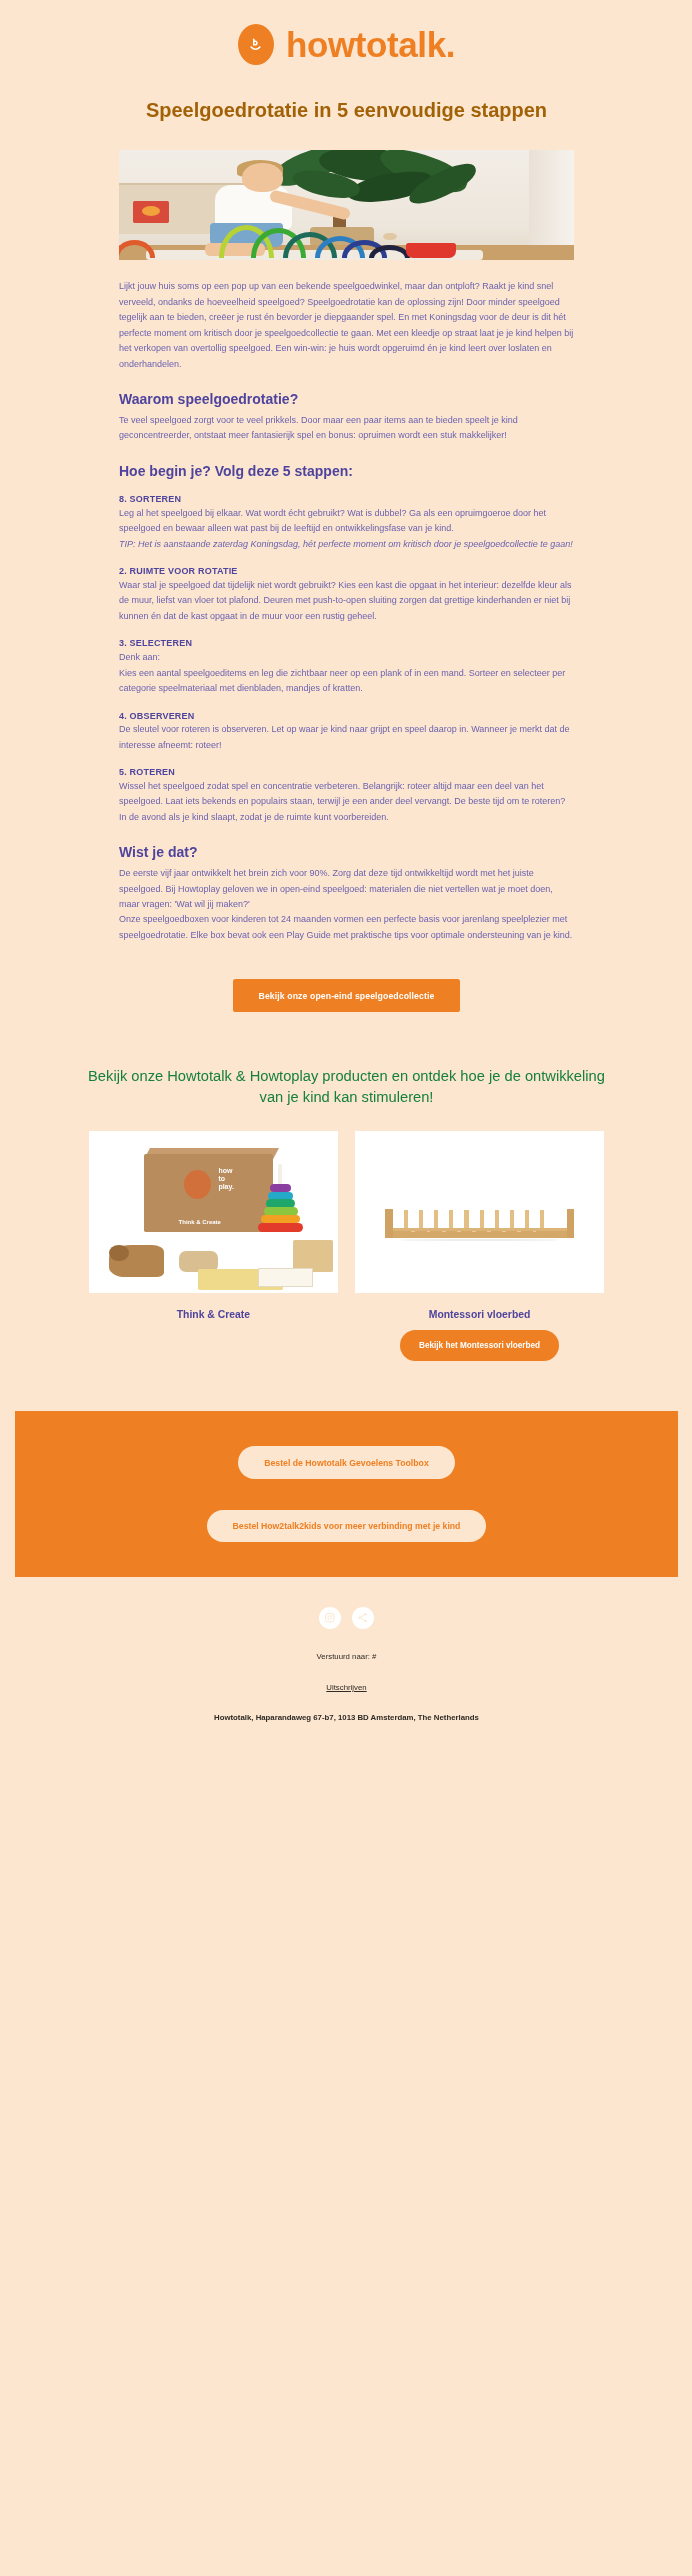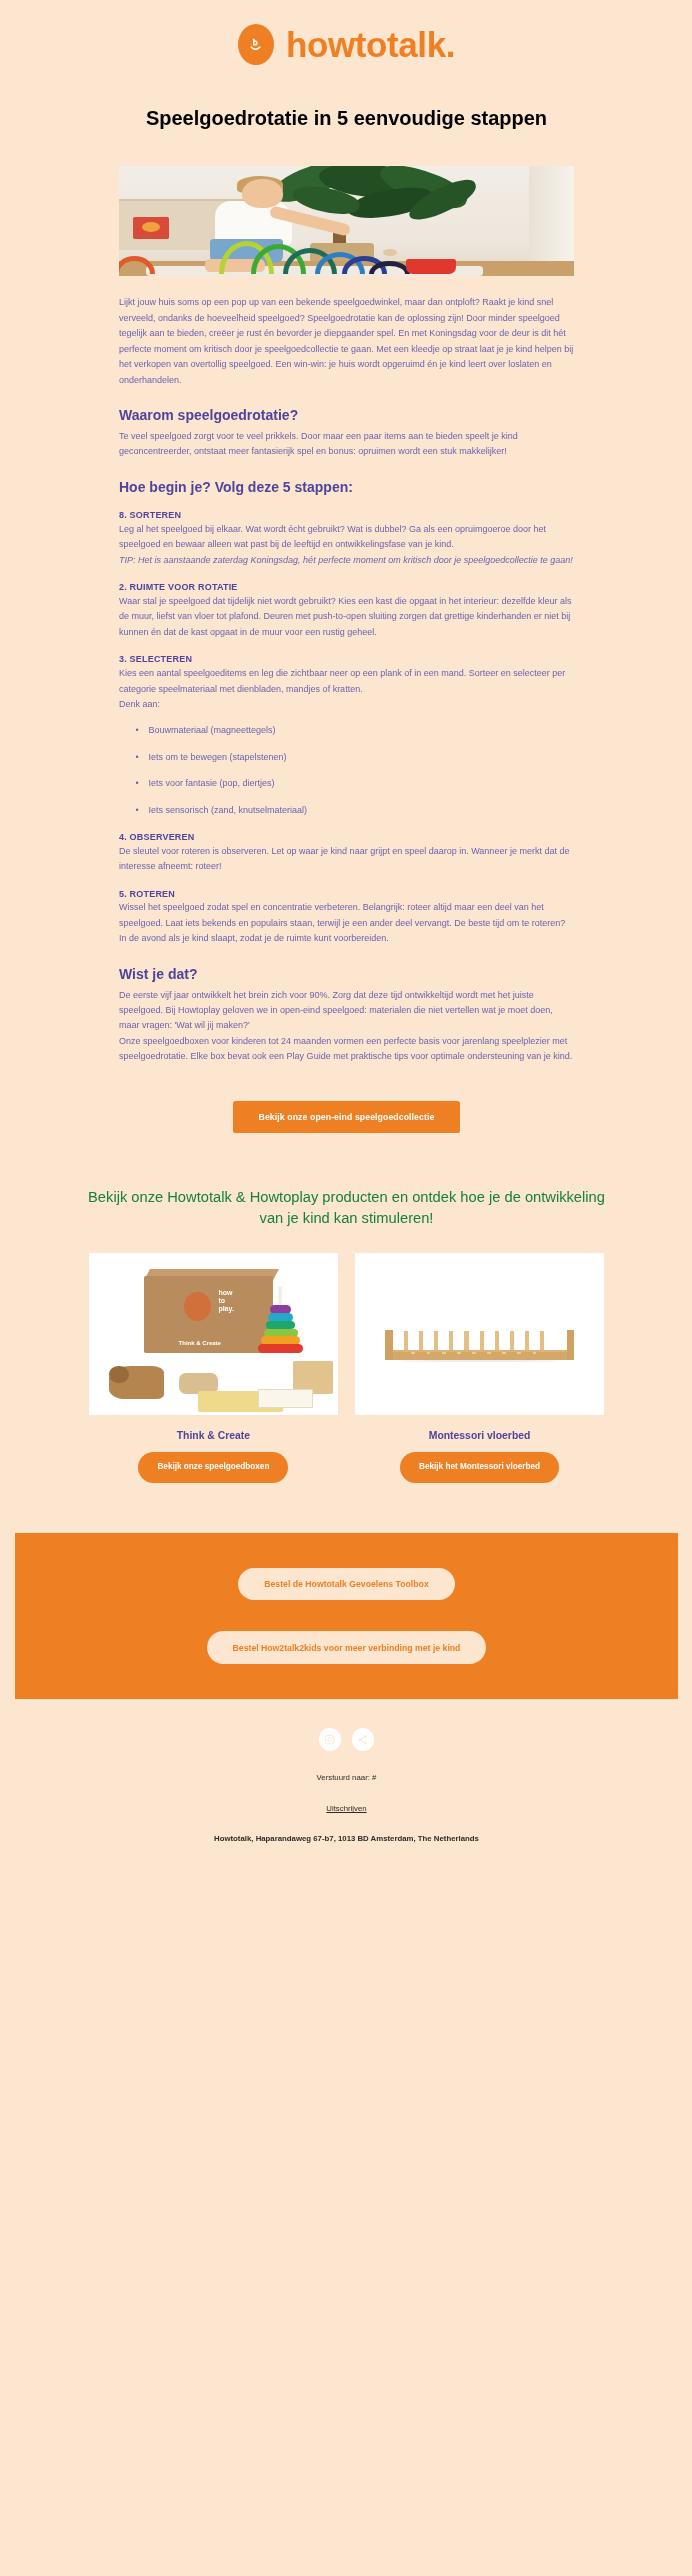--- a/index.html
+++ b/index.html
@@ -33,24 +33,24 @@
     color: #EE7F22;
     letter-spacing: -0.4px;
     line-height: 1;
   }
 
   
   .headline {
     text-align: center;
     font-size: 20px;
     font-weight: 700;
-    color: #000000;
+    color: #a16207;
     line-height: 1.35;
     padding: 22.5px 95px 22.5px 95px;
-    margin: 12px;
+    margin: 4px;
   }
 
   
   .hero-wrap { padding: 0 104px; }
   .hero {
     width: 100%;
     height: 110px;
     position: relative;
     overflow: hidden;
     background: linear-gradient(180deg,#EFEAE3 0%, #E6DED3 60%, #D9CDBC 100%);
@@ -326,28 +326,22 @@
     <h2 class="section">Hoe begin je? Volg deze 5 stappen:</h2>
 
     <h3 class="step">8. SORTEREN</h3>
     <p class="body">Leg al het speelgoed bij elkaar. Wat wordt écht gebruikt? Wat is dubbel? Ga als een opruimgoeroe door het speelgoed en bewaar alleen wat past bij de leeftijd en ontwikkelingsfase van je kind.</p>
     <p class="body tip">TIP: Het is aanstaande zaterdag Koningsdag, hét perfecte moment om kritisch door je speelgoedcollectie te gaan!</p>
 
     <h3 class="step">2. RUIMTE VOOR ROTATIE</h3>
     <p class="body">Waar stal je speelgoed dat tijdelijk niet wordt gebruikt? Kies een kast die opgaat in het interieur: dezelfde kleur als de muur, liefst van vloer tot plafond. Deuren met push-to-open sluiting zorgen dat grettige kinderhanden er niet bij kunnen én dat de kast opgaat in de muur voor een rustig geheel.</p>
 
     <h3 class="step">3. SELECTEREN</h3>
+    <p class="body">Denk aan:</p>
     <p class="body">Kies een aantal speelgoeditems en leg die zichtbaar neer op een plank of in een mand. Sorteer en selecteer per categorie speelmateriaal met dienbladen, mandjes of kratten.</p>
-    <p class="body">Denk aan:</p>
-    <ul class="denklist">
-      <li>Bouwmateriaal (magneettegels)</li>
-      <li>Iets om te bewegen (stapelstenen)</li>
-      <li>Iets voor fantasie (pop, diertjes)</li>
-      <li>Iets sensorisch (zand, knutselmateriaal)</li>
-    </ul>
 
     <h3 class="step">4. OBSERVEREN</h3>
     <p class="body">De sleutel voor roteren is observeren. Let op waar je kind naar grijpt en speel daarop in. Wanneer je merkt dat de interesse afneemt: roteer!</p>
 
     <h3 class="step">5. ROTEREN</h3>
     <p class="body">Wissel het speelgoed zodat spel en concentratie verbeteren. Belangrijk: roteer altijd maar een deel van het speelgoed. Laat iets bekends en populairs staan, terwijl je een ander deel vervangt. De beste tijd om te roteren? In de avond als je kind slaapt, zodat je de ruimte kunt voorbereiden.</p>
 
     <h2 class="section">Wist je dat?</h2>
     <p class="body">De eerste vijf jaar ontwikkelt het brein zich voor 90%. Zorg dat deze tijd ontwikkeltijd wordt met het juiste speelgoed. Bij Howtoplay geloven we in open-eind speelgoed: materialen die niet vertellen wat je moet doen, maar vragen: 'Wat wil jij maken?'</p>
     <p class="body">Onze speelgoedboxen voor kinderen tot 24 maanden vormen een perfecte basis voor jarenlang speelplezier met speelgoedrotatie. Elke box bevat ook een Play Guide met praktische tips voor optimale ondersteuning van je kind.</p>
@@ -382,23 +376,20 @@
             <div class="ring r1"></div>
         </div>
         <div class="dogtoy"></div>
         <div class="dogear"></div>
         <div class="rattle"></div>
         <div class="cube"></div>
         <div class="cards"></div>
         <div class="cards2"></div>
       </div>
       <div class="product-title">Think &amp; Create</div>
-      <div class="btn-pill-wrap">
-        <button class="btn-pill">Bekijk onze speelgoedboxen</button>
-      </div>
     </div>
 
     <div class="product">
       <div class="product-img">
         <div class="bed">
           <div class="bed-shadow"></div>
           <div class="bed-base"></div>
           <div class="bed-rail"></div>
           <div class="bed-slat" style="left:10%"></div>
           <div class="bed-slat" style="left:18%"></div>

